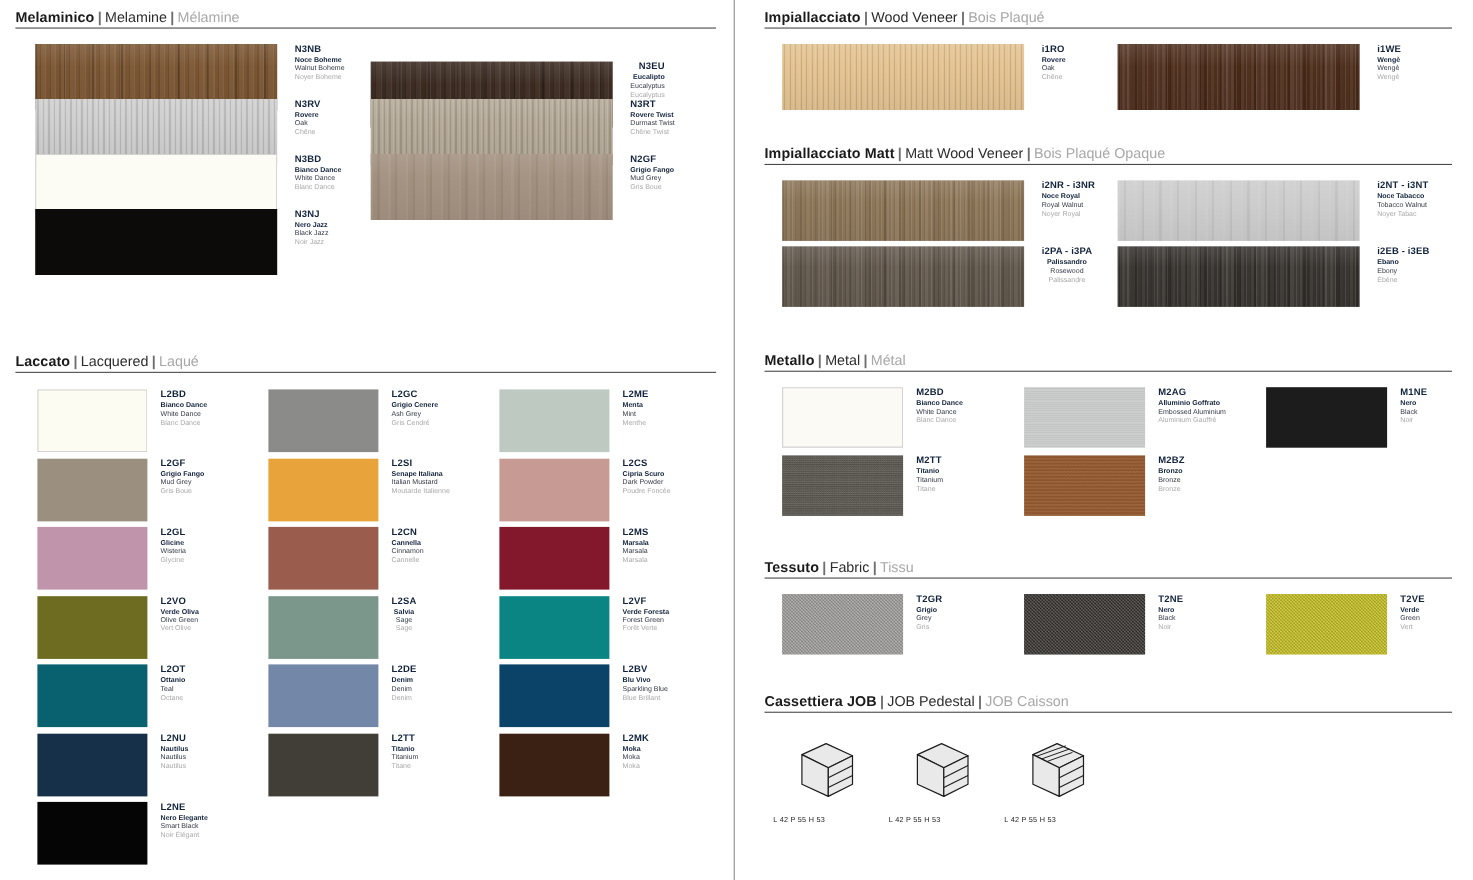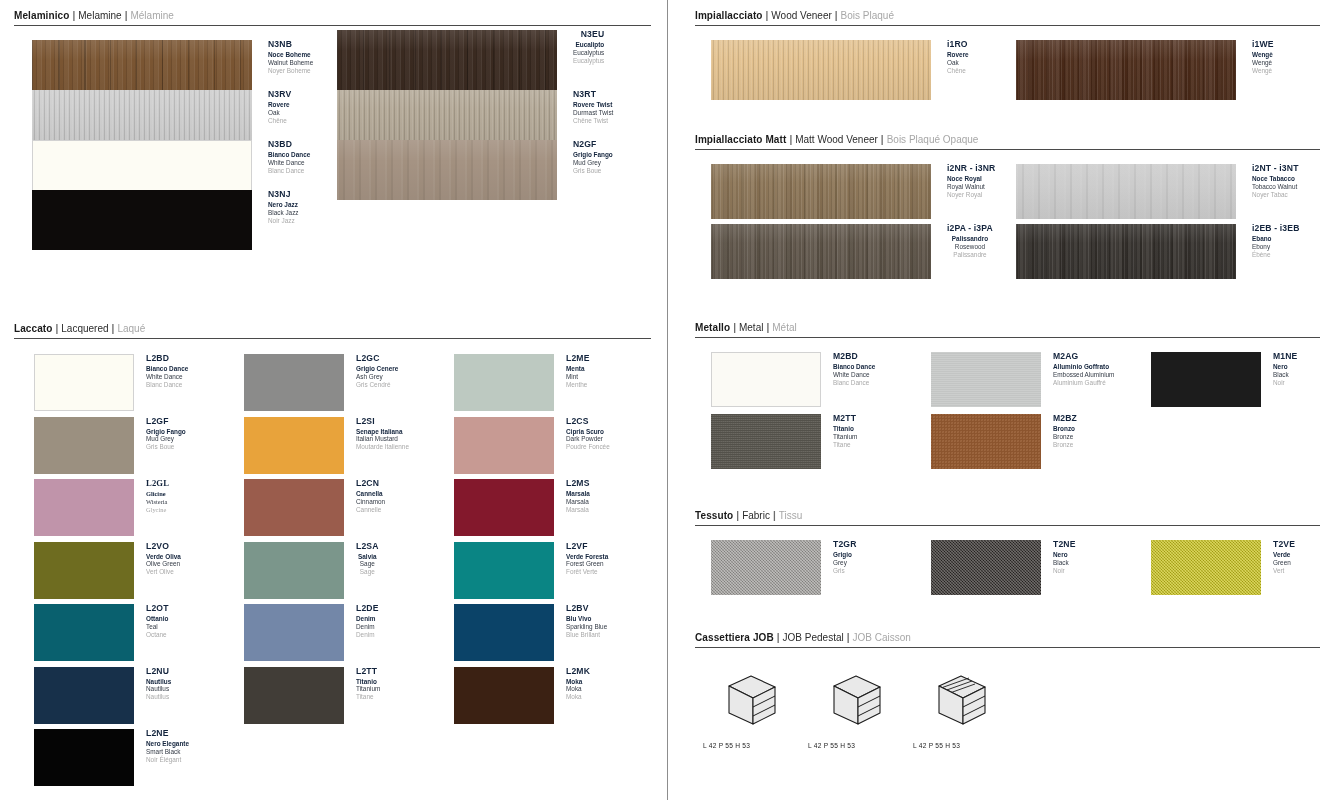--- a/index.html
+++ b/index.html
@@ -10,21 +10,21 @@
   }
   .page{position:absolute;inset:0;}
 
   
   .col-left{position:absolute;left:0;top:0;width:667px;height:800px;}
   .col-right{position:absolute;left:667px;top:0;width:672px;height:800px;}
   .vdivider{position:absolute;left:667px;top:0;width:1px;height:800px;background:#8d8d8d;}
 
   
   .section{position:absolute;}
-  .sec-head{white-space:nowrap;font-size:10px;line-height:12px;padding-bottom:3px;}
+  .sec-head{white-space:nowrap;font-size:13px;line-height:12px;padding-bottom:3px;}
   .sec-head .it{font-weight:bold;color:#1a1a1a;letter-spacing:.1px;}
   .sec-head .sep{color:#6d6d6d;font-weight:bold;margin:0 3px;}
   .sec-head .en{font-weight:normal;color:#2b2b2b;}
   .sec-head .fr{font-weight:normal;color:#a7a7a7;}
   .sec-rule{height:1.4px;background:#4a4a4a;width:100%;}
 
   
   .grid{position:relative;width:100%;}
   .cell{position:absolute;}
   .sw{position:relative;display:block;overflow:hidden;background:#ccc;}
@@ -128,21 +128,21 @@
               <div class="grain plank"></div>
               <div class="sheen"></div>
             </div>
             <div class="txt" style="left: 236px;">
               <div class="code">N3NB</div>
               <div class="n-it">Noce Boheme</div>
               <div class="n-en">Walnut Boheme</div>
               <div class="n-fr">Noyer Boheme</div>
             </div>
           </div>
-          <div class="cell" style="left: 323px; top: 4px; text-align: right;">
+          <div class="cell" style="left: 323px; top: 30px; text-align: right;">
             <div class="sw" style="width: 220px; height: 60px; background: rgb(58, 42, 32);">
               <div class="grain plank"></div>
               <div class="sheen"></div>
             </div>
             <div class="txt" style="left: 236px;">
               <div class="code">N3EU</div>
               <div class="n-it">Eucalipto</div>
               <div class="n-en">Eucalyptus</div>
               <div class="n-fr">Eucalyptus</div>
             </div>
@@ -259,21 +259,21 @@
             <div class="sw" style="width: 100px; height: 57px; background: rgb(199, 154, 147);"></div>
             <div class="txt" style="left: 112px;">
               <div class="code">L2CS</div>
               <div class="n-it">Cipria Scuro</div>
               <div class="n-en">Dark Powder</div>
               <div class="n-fr">Poudre Foncée</div>
             </div>
           </div>
           <div class="cell" style="left: 20px; top: 140px;">
             <div class="sw" style="width: 100px; height: 57px; background: rgb(192, 148, 170);"></div>
-            <div class="txt" style="left: 112px; font-family: Liberation Serif, serif;">
+            <div class="txt" style="left: 112px;">
               <div class="code">L2GL</div>
               <div class="n-it">Glicine</div>
               <div class="n-en">Wisteria</div>
               <div class="n-fr">Glycine</div>
             </div>
           </div>
           <div class="cell" style="left: 230px; top: 140px;">
             <div class="sw" style="width: 100px; height: 57px; background: rgb(154, 92, 76);"></div>
             <div class="txt" style="left: 112px;">
               <div class="code">L2CN</div>

